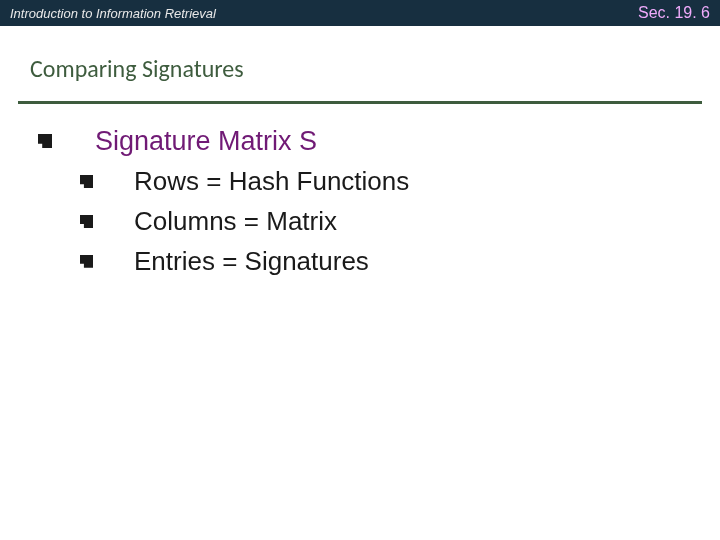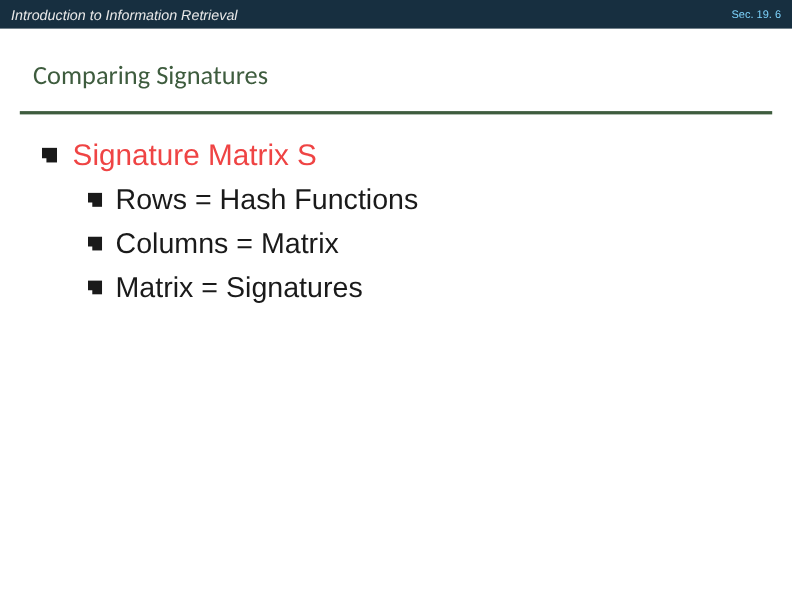--- a/index.html
+++ b/index.html
@@ -1,18 +1,19 @@
 <!DOCTYPE html>
 <html><head>
   <meta charset="utf-8">
   <style>
     * {
       margin: 0;
       padding: 0;
       box-sizing: border-box;
+      gap: 29px;
     }
     body {
       width: 720px;
       height: 540px;
       background: #ffffff;
       font-family: Verdana, Geneva, sans-serif;
       overflow: hidden;
     }
     .header-bar {
       background: #172f40;
@@ -21,22 +22,22 @@
       justify-content: space-between;
       align-items: center;
       padding: 0 10px;
       color: #e8e8e8;
     }
     .header-left {
       font-style: italic;
       font-size: 13px;
     }
     .header-right {
-      font-size: 10px;
-      color: #7dd3fc;
+      font-size: 16px;
+      color: #f0abfc;
     }
     .title-area {
       padding: 28px 30px 10px 30px;
     }
     .slide-title {
       color: #3e5c3e;
       font-size: 24px;
       font-weight: normal;
       font-family: Calibri, Verdana, sans-serif;
     }
@@ -74,21 +75,21 @@
       width: 13px;
       height: 13px;
       background: #1a1a1a;
       clip-path: polygon(0 0, 100% 0, 100% 100%, 30% 100%, 30% 70%, 0 70%);
       margin-right: 12px;
       margin-top: 10px;
       flex-shrink: 0;
     }
     .bullet-text-l1 {
       font-size: 27px;
-      color: #ef4444;
+      color: #701a75;
       line-height: 1.3;
     }
     .bullet-text-l2 {
       font-size: 26px;
       color: #1a1a1a;
       line-height: 1.3;
     }
   </style>
 </head>
 <body>
@@ -115,17 +116,17 @@
     <span class="bullet-text-l2">Rows = Hash Functions</span>
   </div>
 
   <div class="bullet-l2">
     <span class="bullet-marker-small"></span>
     <span class="bullet-text-l2">Columns = Matrix</span>
   </div>
 
   <div class="bullet-l2">
     <span class="bullet-marker-small"></span>
-    <span class="bullet-text-l2">Matrix = Signatures</span>
+    <span class="bullet-text-l2">Entries = Signatures</span>
   </div>
 
 
 </div>
 
 </body></html>

